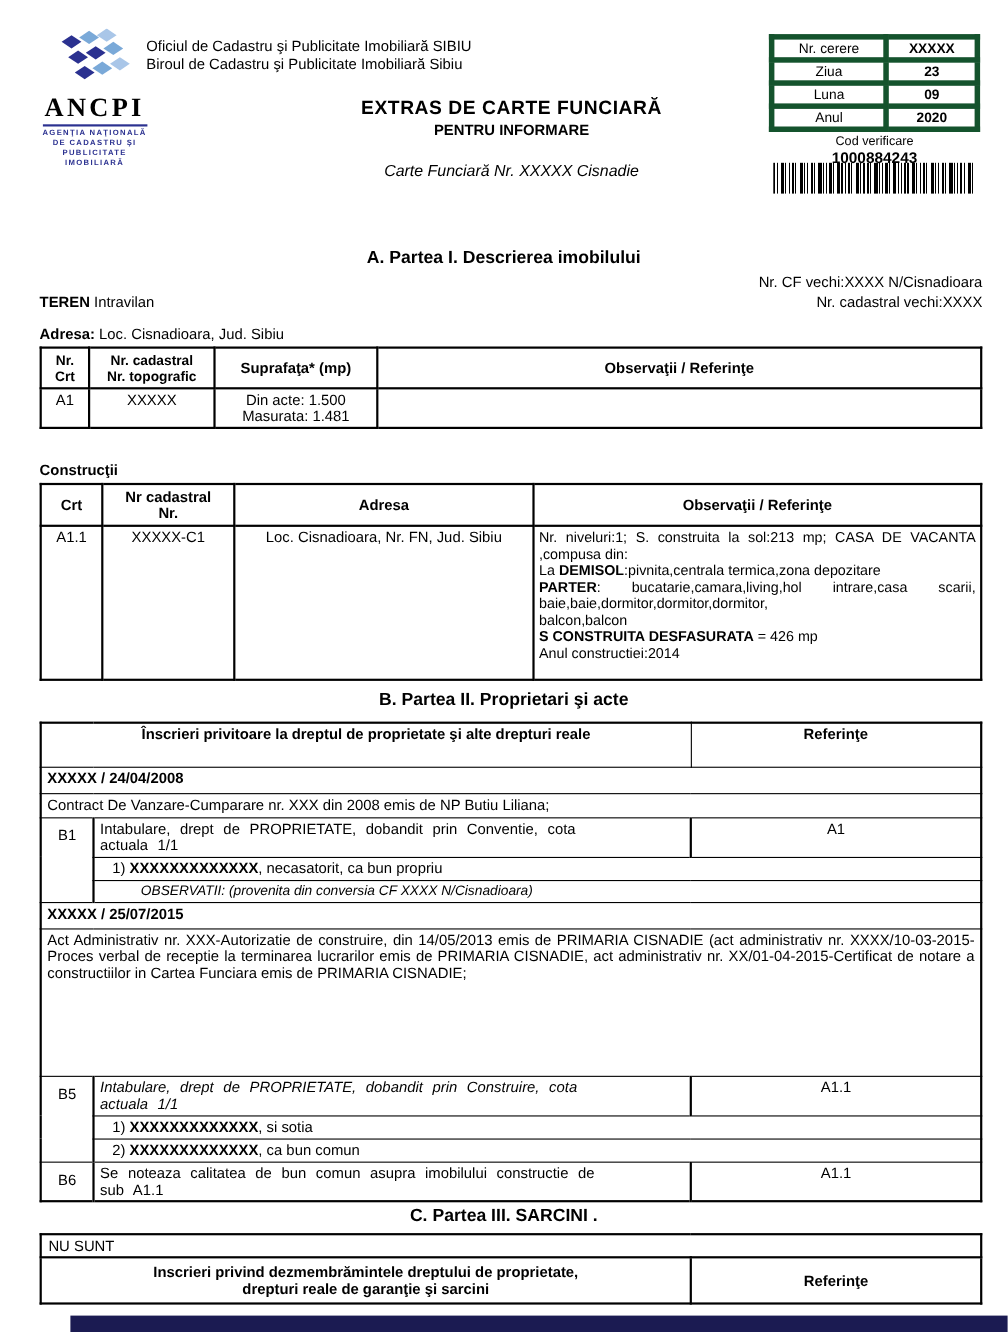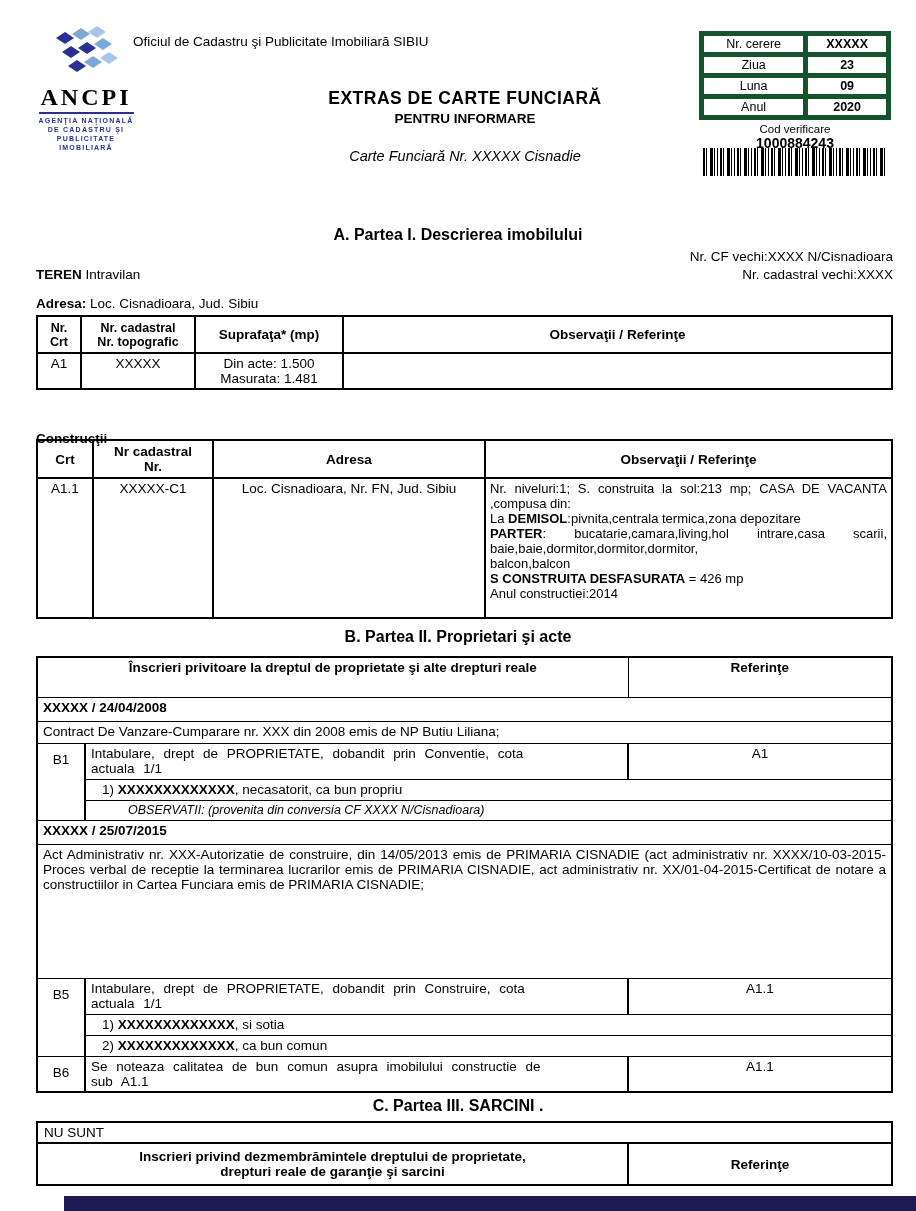--- a/index.html
+++ b/index.html
@@ -104,20 +104,21 @@
     <polygon points="66,26 75,32 66,38 57,32" fill="#a9c6e8"></polygon>
   </svg>
   <div class="ancpi-acronym">ANCPI</div>
   <div class="logo-sub" style="margin-top:2px;">AGENŢIA NAŢIONALĂ</div>
   <div class="logo-sub">DE CADASTRU ŞI</div>
   <div class="logo-sub">PUBLICITATE IMOBILIARĂ</div>
 </div>
 
 <div class="abs office-lines">
   <div>Oficiul de Cadastru şi Publicitate Imobiliară SIBIU</div>
+  <div>Biroul de Cadastru şi Publicitate Imobiliară Sibiu</div>
 </div>
 
 <div class="abs title-block">
   <div class="main-title">EXTRAS DE CARTE FUNCIARĂ</div>
   <div class="sub-title">PENTRU INFORMARE</div>
   <div class="cf-line">Carte Funciară Nr. XXXXX Cisnadie</div>
 </div>
 
 <div class="abs request-block">
   <table class="req">
@@ -170,21 +171,21 @@
   <tr>
     <td class="ctr small">A1</td>
     <td class="ctr small">XXXXX</td>
     <td class="ctr small pre">Din acte: 1.500
 Masurata: 1.481</td>
     <td></td>
   </tr>
 </tbody>
   </table>
 
-<div class="abs line-a b" style="top:431px;">Construcţii</div>
+<div class="abs line-a b" style="top:420px;">Construcţii</div>
 
 <table class="abs tbl tblA2" style="left:36px; top:439px;">
   <colgroup>
       <col style="width:56px">
       <col style="width:120px">
       <col style="width:272px">
       <col>
     </colgroup>
   <tbody>
       <tr>
@@ -234,21 +235,21 @@
     <td colspan="2" class="obscell">OBSERVATII: (provenita din conversia CF XXXX N/Cisnadioara)</td>
   </tr>
   <tr class="bdate">
     <td colspan="3">XXXXX / 25/07/2015</td>
   </tr>
   <tr>
     <td colspan="3" class="justify actbig">Act Administrativ  nr. XXX-Autorizatie de construire, din 14/05/2013 emis de PRIMARIA CISNADIE (act administrativ nr. XXXX/10-03-2015-Proces verbal de receptie la terminarea lucrarilor emis de PRIMARIA CISNADIE, act administrativ nr. XX/01-04-2015-Certificat de notare a constructiilor in Cartea Funciara emis de PRIMARIA CISNADIE;</td>
   </tr>
   <tr>
     <td class="bnum" rowspan="3">B5</td>
-    <td class="btext stretch" style="height:36px;">Intabulare, drept de PROPRIETATE, dobandit prin Construire, cota<br>actuala 1/1</td>
+    <td class="btext stretch" style="height:36px;font-style:italic;">Intabulare, drept de PROPRIETATE, dobandit prin Construire, cota<br>actuala 1/1</td>
     <td class="bref">A1.1</td>
   </tr>
   <tr>
     <td colspan="2" class="subcell">1) <b>XXXXXXXXXXXXX</b>, si sotia</td>
   </tr>
   <tr>
     <td colspan="2" class="subcell">2) <b>XXXXXXXXXXXXX</b>, ca bun comun</td>
   </tr>
   <tr>
     <td class="bnum">B6</td>

